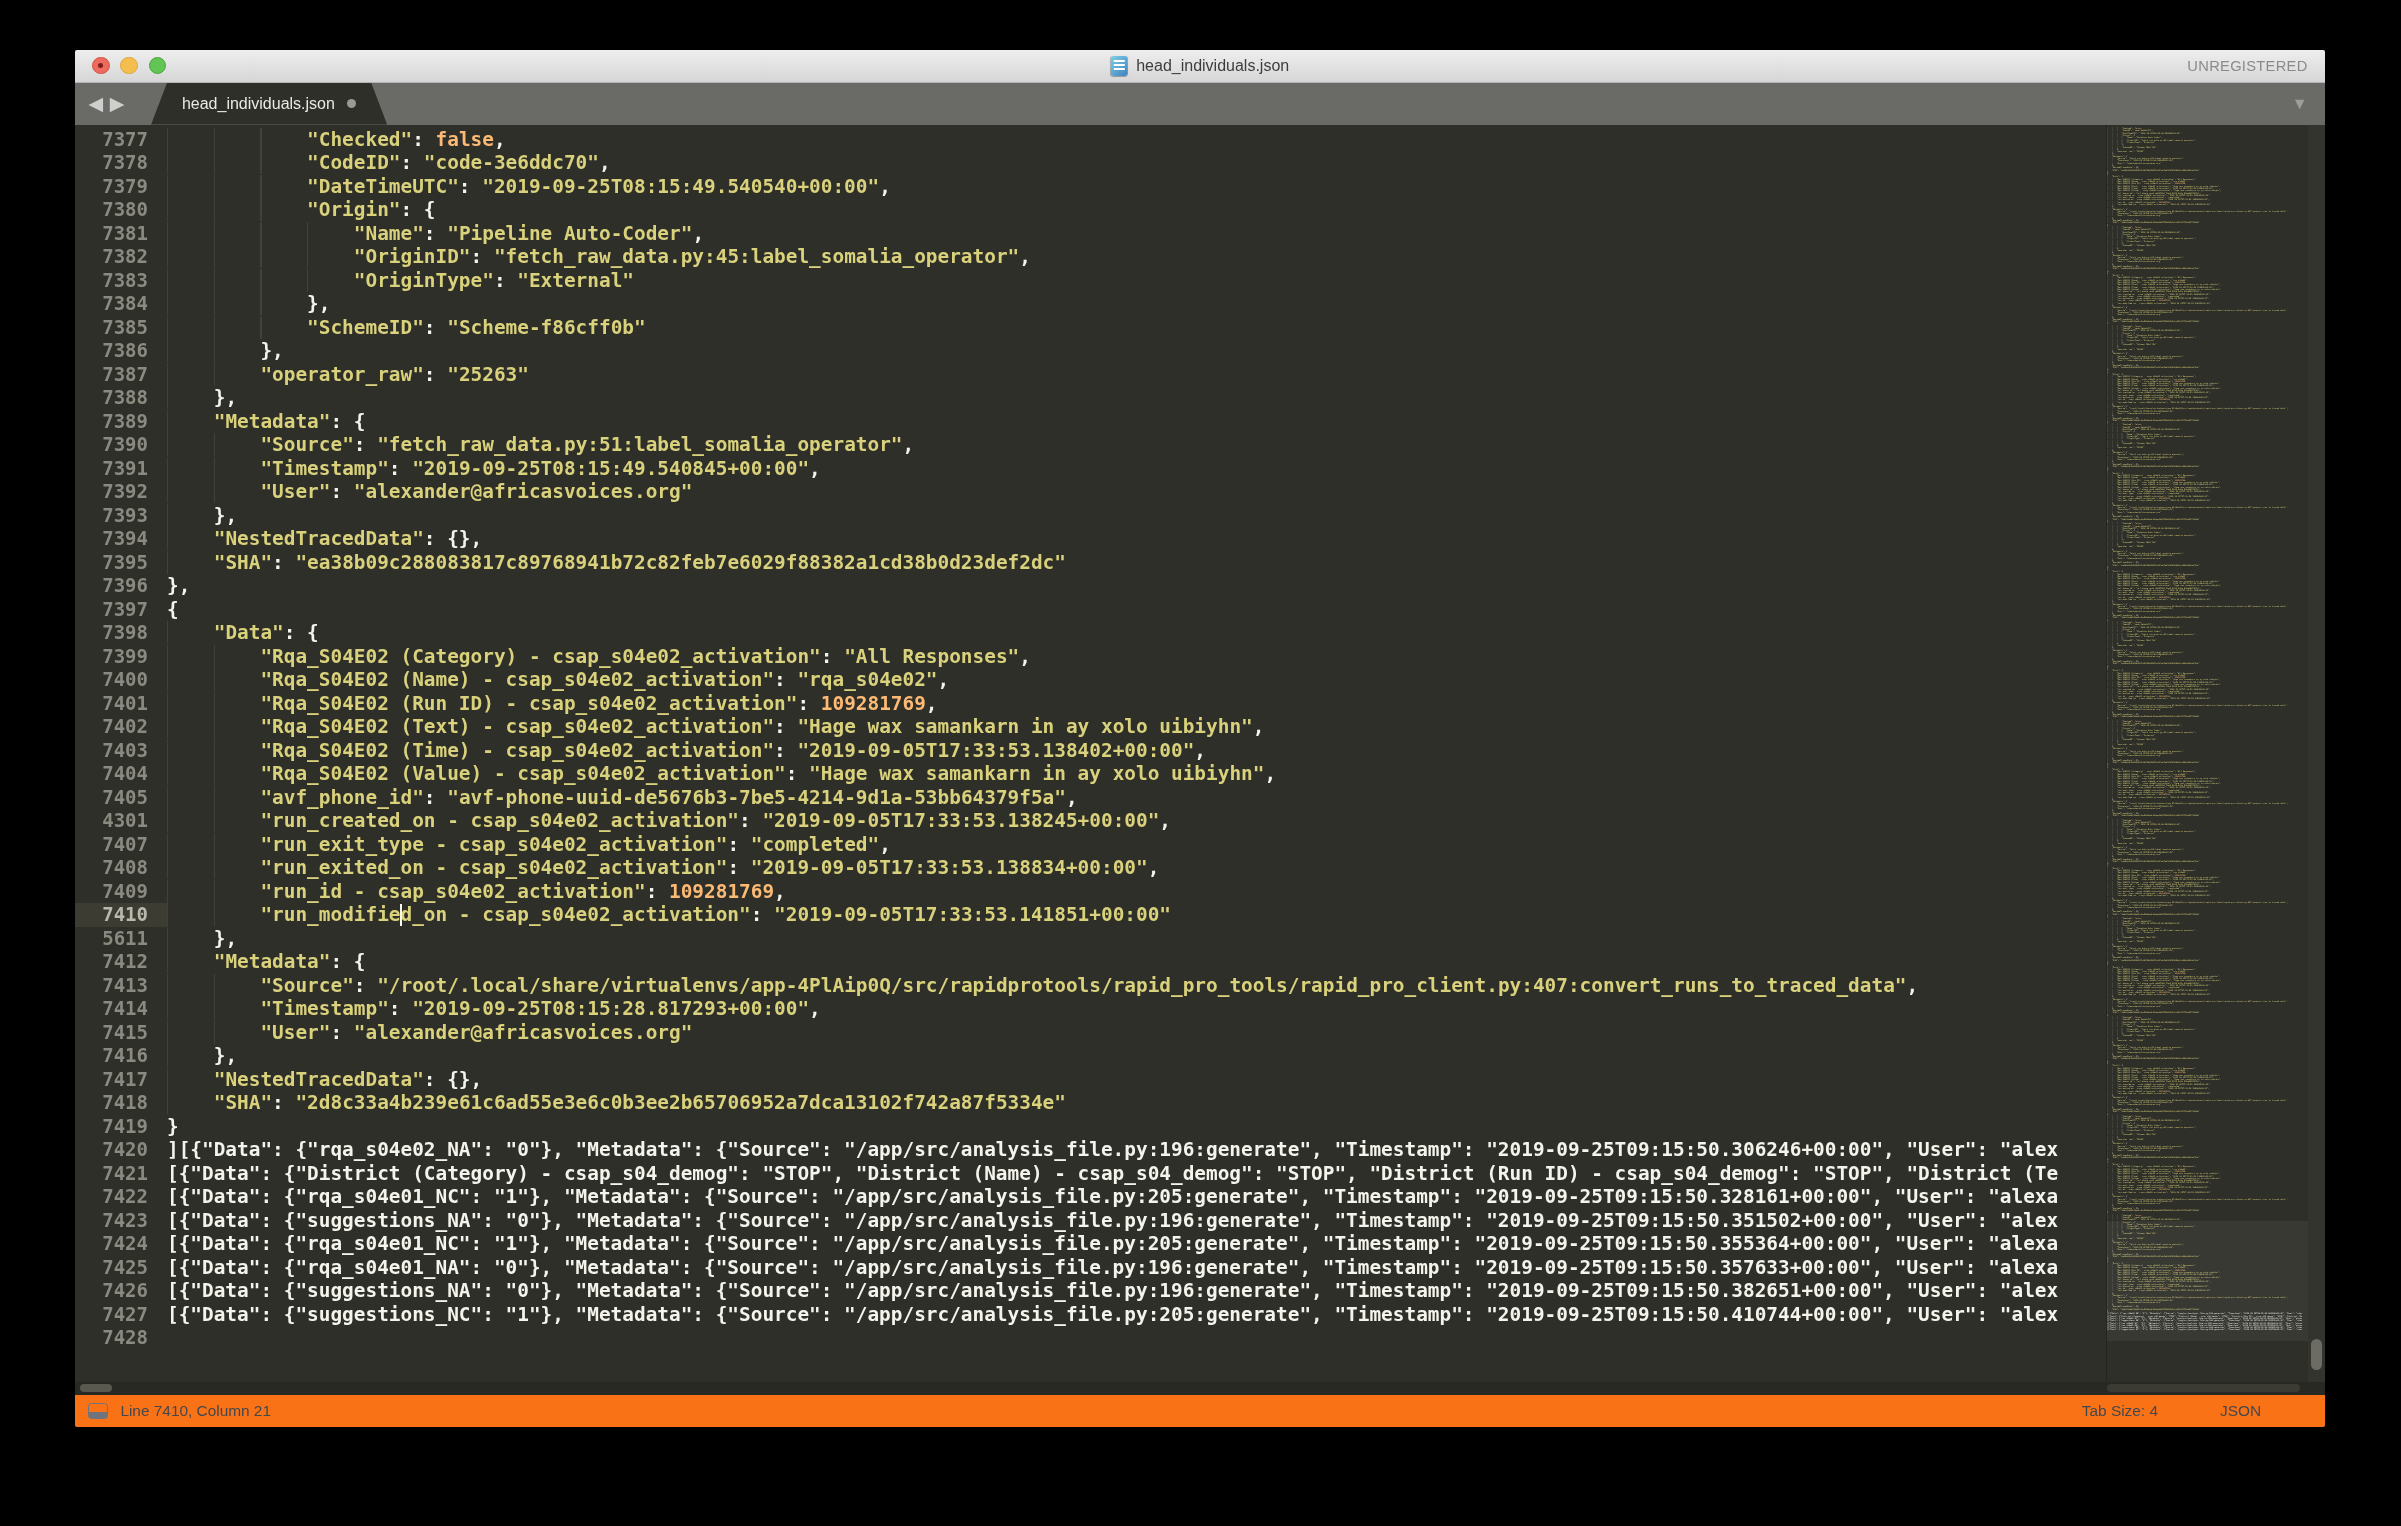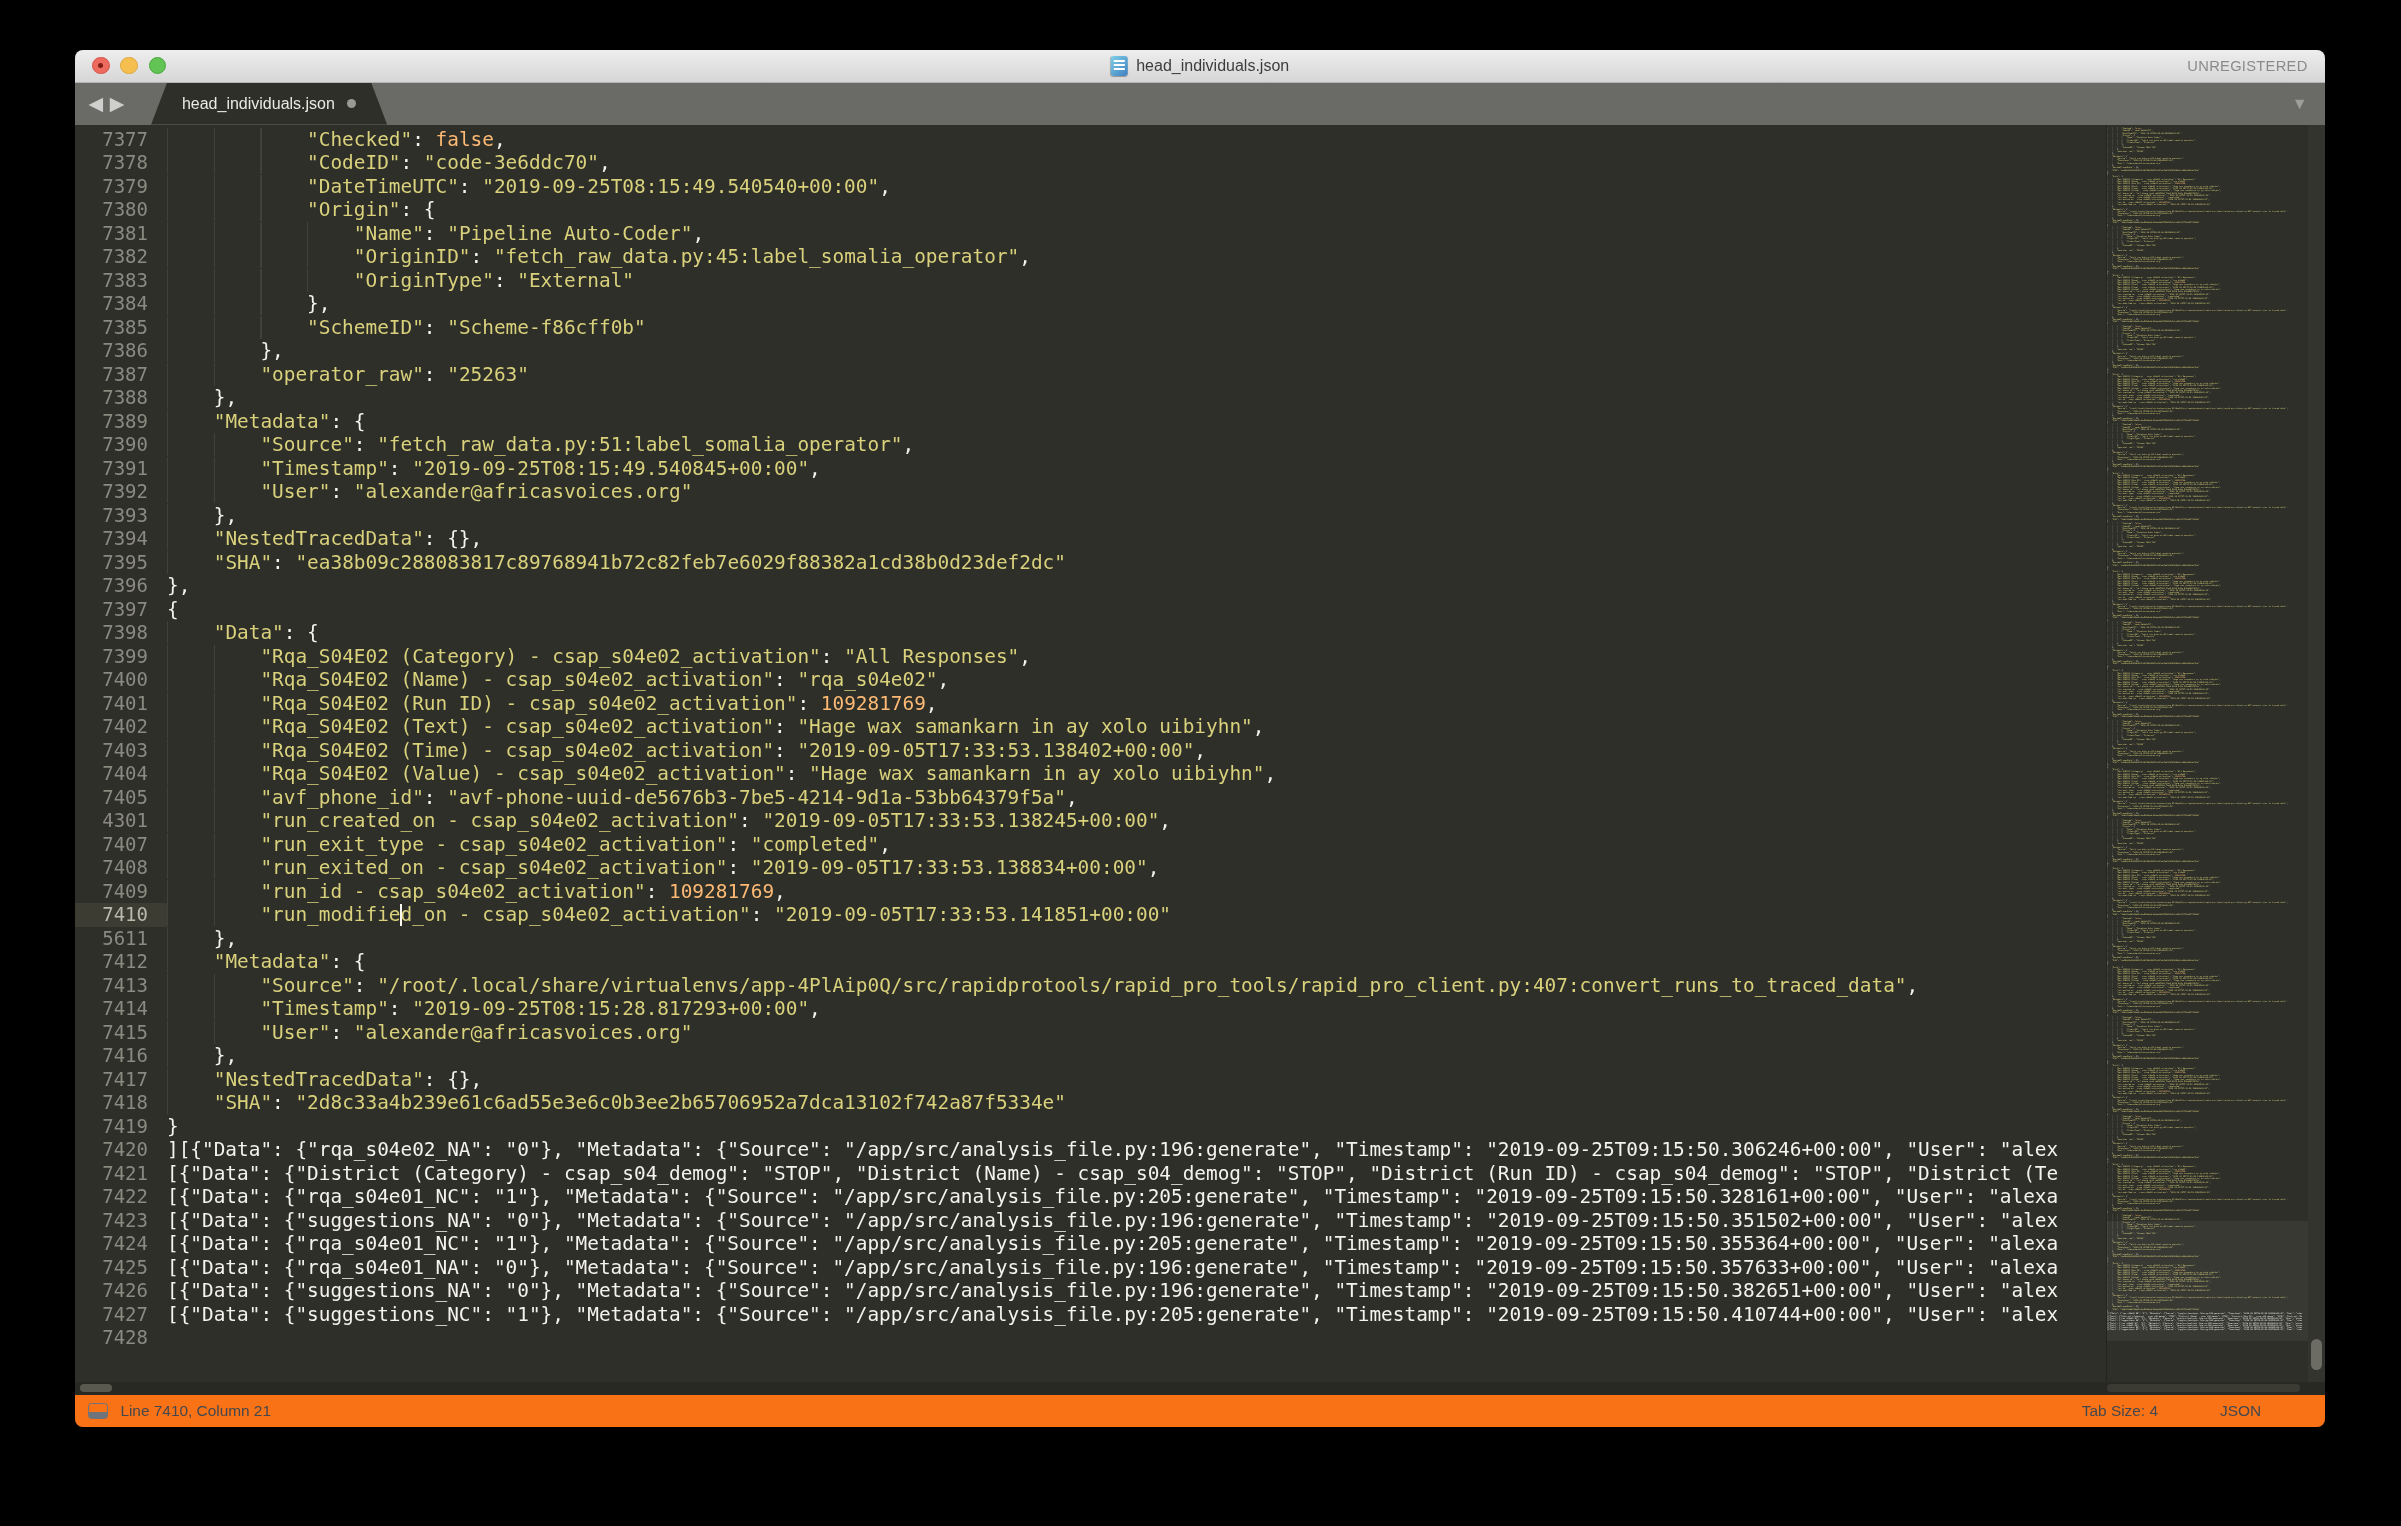--- a/index.html
+++ b/index.html
@@ -1,18 +1,18 @@
 <!DOCTYPE html>
 <html style="font-size:10.7px"><head>
 <meta charset="utf-8">
 <style>
   html,body{margin:0;padding:0;background:#000;}
   body{width:2401px;height:1526px;position:relative;font-family:"Liberation Sans",sans-serif;-webkit-font-smoothing:antialiased;}
 
-  .window{position:absolute;left:75px;top:50px;width:2250px;height:1377px;border-radius:8px;overflow:hidden;
+  .window{position:absolute;left:75px;top:50px;width:2250px;height:1377px;border-radius:2px;overflow:hidden;
           box-shadow:0 27px 80px rgba(0,0,0,.7);display:flex;flex-direction:column;background:#2e2f29;}
 
   
   .titlebar{height:31.5px;flex:0 0 31.5px;background:linear-gradient(#eeeeee,#d6d6d6);border-bottom:0.7px solid #b4b4b4;
             display:flex;align-items:center;position:relative;}
   .traffic{display:flex;gap:10.7px;margin-left:17.4px;}
   .tl{width:15.4px;height:15.4px;border-radius:50%;position:relative;}
   .tl.red{background:#ec6a5e;border:0.7px solid #d55549;}
   .tl.red::after{content:"";position:absolute;left:4.7px;top:4.7px;width:5.4px;height:5.4px;border-radius:50%;background:#7e1f17;}
   .tl.yellow{background:#f5bf4f;border:0.7px solid #dea73c;}
@@ -28,21 +28,21 @@
   .nav-arrows{display:flex;align-items:center;gap:6.7px;margin-left:13.4px;margin-right:9.4px;}
   .nav-arrows .arr{font-size:19px;color:#cfcfcd;line-height:1;}
   .tab{margin-left:17.4px;width:236px;background:#2e2f29;clip-path:polygon(16px 0,calc(100% - 16px) 0,100% 100%,0 100%);
        display:flex;align-items:center;justify-content:center;gap:12px;}
   .tab-label{font-size:16px;color:#e9e9e5;}
   .tab-dot{width:9.4px;height:9.4px;border-radius:50%;background:#9a9a93;}
   .tab-dropdown{position:absolute;right:17.4px;top:0;height:100%;display:flex;align-items:center;font-size:16px;color:#9d9d9b;}
 
   
   .content{flex:1 1 auto;display:flex;position:relative;background:#2e2f29;overflow:hidden;}
-  .code-scroller{flex:1 1 auto;overflow:hidden;padding-top:3.4px;position:relative;}
+  .code-scroller{flex:1 1 auto;overflow:hidden;padding-top:3.4px;position:relative;font-weight:bold;}
   .row{display:flex;height:23.5px;white-space:pre;}
   .gut{flex:0 0 92px;box-sizing:border-box;padding-right:19px;text-align:right;
        font-family:"DejaVu Sans Mono",monospace;font-size:19px;line-height:23.5px;color:#8a8a81;}
   .gut.cur{background:#3c3c33;color:#b9b9ae;}
   .codeln{position:relative;flex:1 1 auto;font-family:"DejaVu Sans Mono",monospace;font-size:19.4px;line-height:23.5px;color:#f4f4ec;overflow:hidden;}
   .s{color:#d9d17c;}  
   .p{color:#fdba74;}  
   .w{color:#f4f4ec;}  
   .iw{background-image:repeating-linear-gradient(90deg,rgba(248,248,242,.09) 0,rgba(248,248,242,.09) 1.3px,transparent 1.3px,transparent 4ch);}
   .cursor{position:absolute;top:0.7px;width:2px;height:22px;background:#f8f8f0;}

